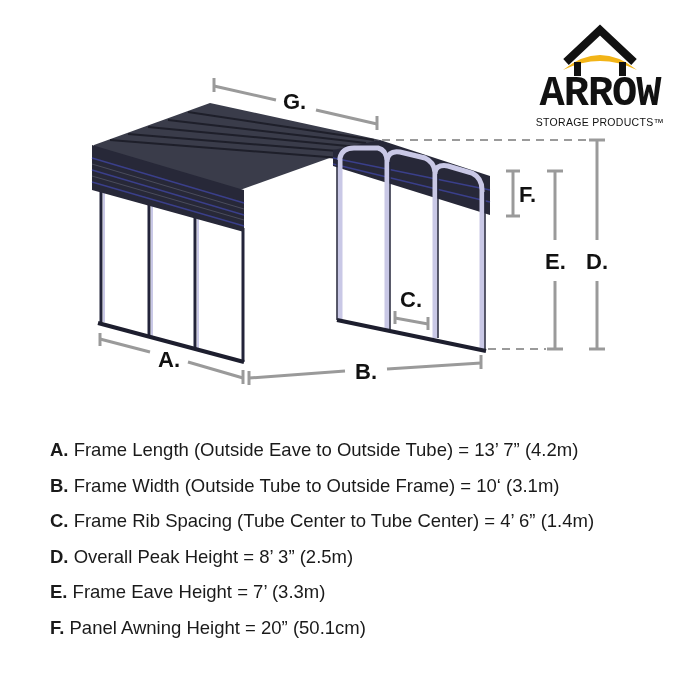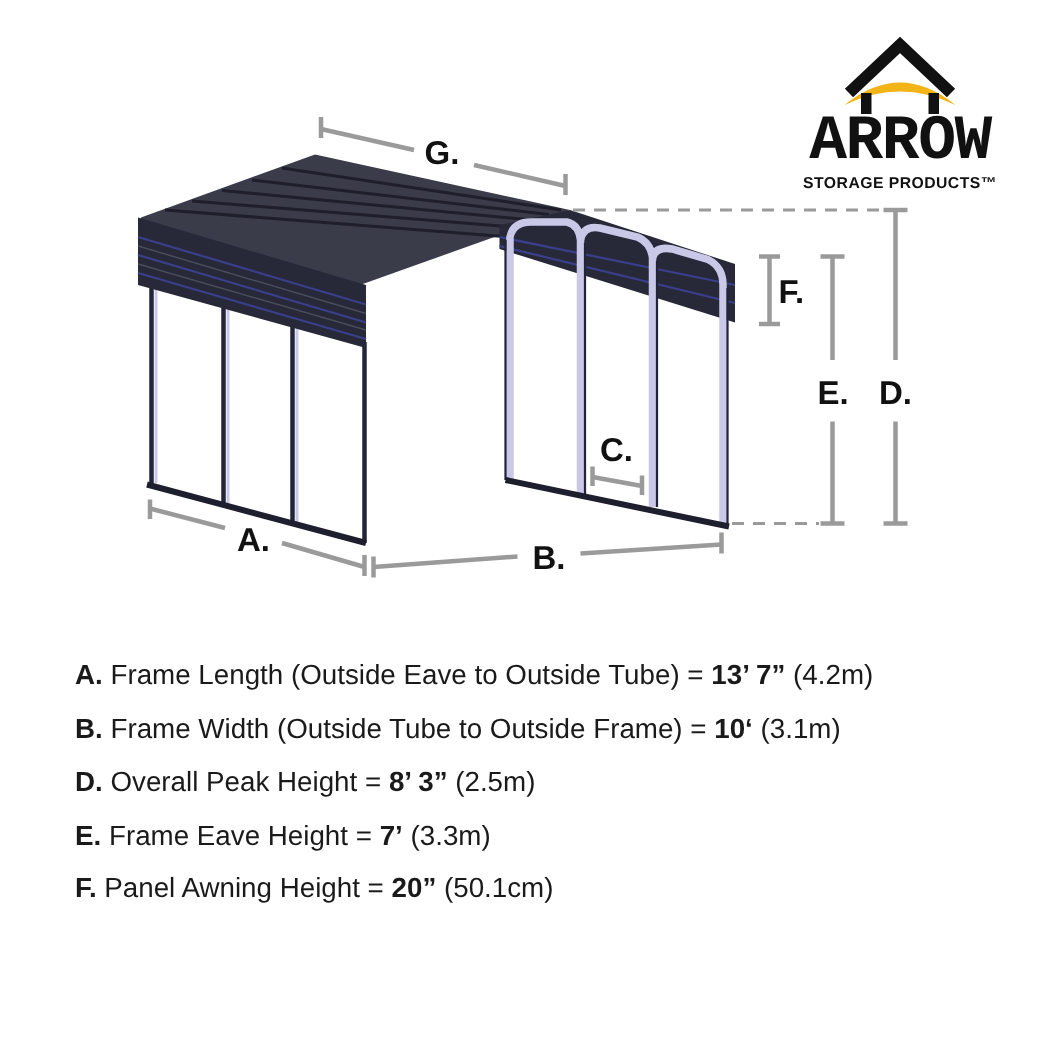--- a/index.html
+++ b/index.html
@@ -4,25 +4,25 @@
   <style>
     html, body { margin: 0; padding: 0; background: #ffffff; }
     body { width: 700px; height: 700px; position: relative; overflow: hidden;
            font-family: "Liberation Sans", sans-serif; color: #1a1a1a; }
     .diagram { position: absolute; left: 0; top: 0; width: 700px; height: 420px; }
     .logo { position: absolute; left: 520px; top: 22px; width: 160px; height: 110px; }
     .logo-word { position: absolute; left: 0; top: 50px; width: 160px; text-align: center;
                  font-family: Liberation Mono, monospace; font-weight: bold; font-size: 42px;
                  letter-spacing: -1px; color: #111; line-height: 44px; }
     .logo-sub { position: absolute; left: 0; top: 94px; width: 160px; text-align: center;
-                font-size: 10.5px; font-weight: bold; letter-spacing: 0.3px; color: #111; }
+                font-size: 10.5px; font-weight: normal; letter-spacing: 0.3px; color: #111; }
     .dims { position: absolute; left: 50px; top: 436px; width: 640px; }
     .dim-row { height: 35.5px; line-height: 28px; font-size: 18.5px; white-space: nowrap; color: #1a1a1a; }
     .dim-row .letter { font-weight: bold; }
-    .dim-row .val { font-weight: bold; }
+    .dim-row .val { font-weight: normal; }
     .lbl { font-family: "Liberation Sans", sans-serif; font-weight: bold; font-size: 22px; fill: #111; }
   </style>
 </head>
 <body>
 
 <svg class="diagram" viewBox="0 0 700 420" width="700" height="420">
 
   <g stroke="#23243a" stroke-width="3" fill="none">
     <line x1="101" y1="190" x2="101" y2="322"></line>
     <line x1="149" y1="205" x2="149" y2="336"></line>
@@ -140,20 +140,23 @@
 </div>
 
 <div class="dims">
   <div class="dim-row">
     <span class="letter">A.</span><span> Frame Length (Outside Eave to Outside Tube) = </span><span class="val">13’ 7”</span><span> (4.2m)</span>
   </div>
   <div class="dim-row">
     <span class="letter">B.</span><span> Frame Width (Outside Tube to Outside Frame) = </span><span class="val">10‘</span><span> (3.1m)</span>
   </div>
   <div class="dim-row">
+    <span class="letter">C.</span><span> Frame Rib Spacing (Tube Center to Tube Center) = </span><span class="val">4’ 6”</span><span> (1.4m)</span>
+  </div>
+  <div class="dim-row">
     <span class="letter">D.</span><span> Overall Peak Height = </span><span class="val">8’ 3”</span><span> (2.5m)</span>
   </div>
   <div class="dim-row">
     <span class="letter">E.</span><span> Frame Eave Height = </span><span class="val">7’</span><span> (3.3m)</span>
   </div>
   <div class="dim-row">
     <span class="letter">F.</span><span> Panel Awning Height = </span><span class="val">20”</span><span> (50.1cm)</span>
   </div>
 </div>
 

